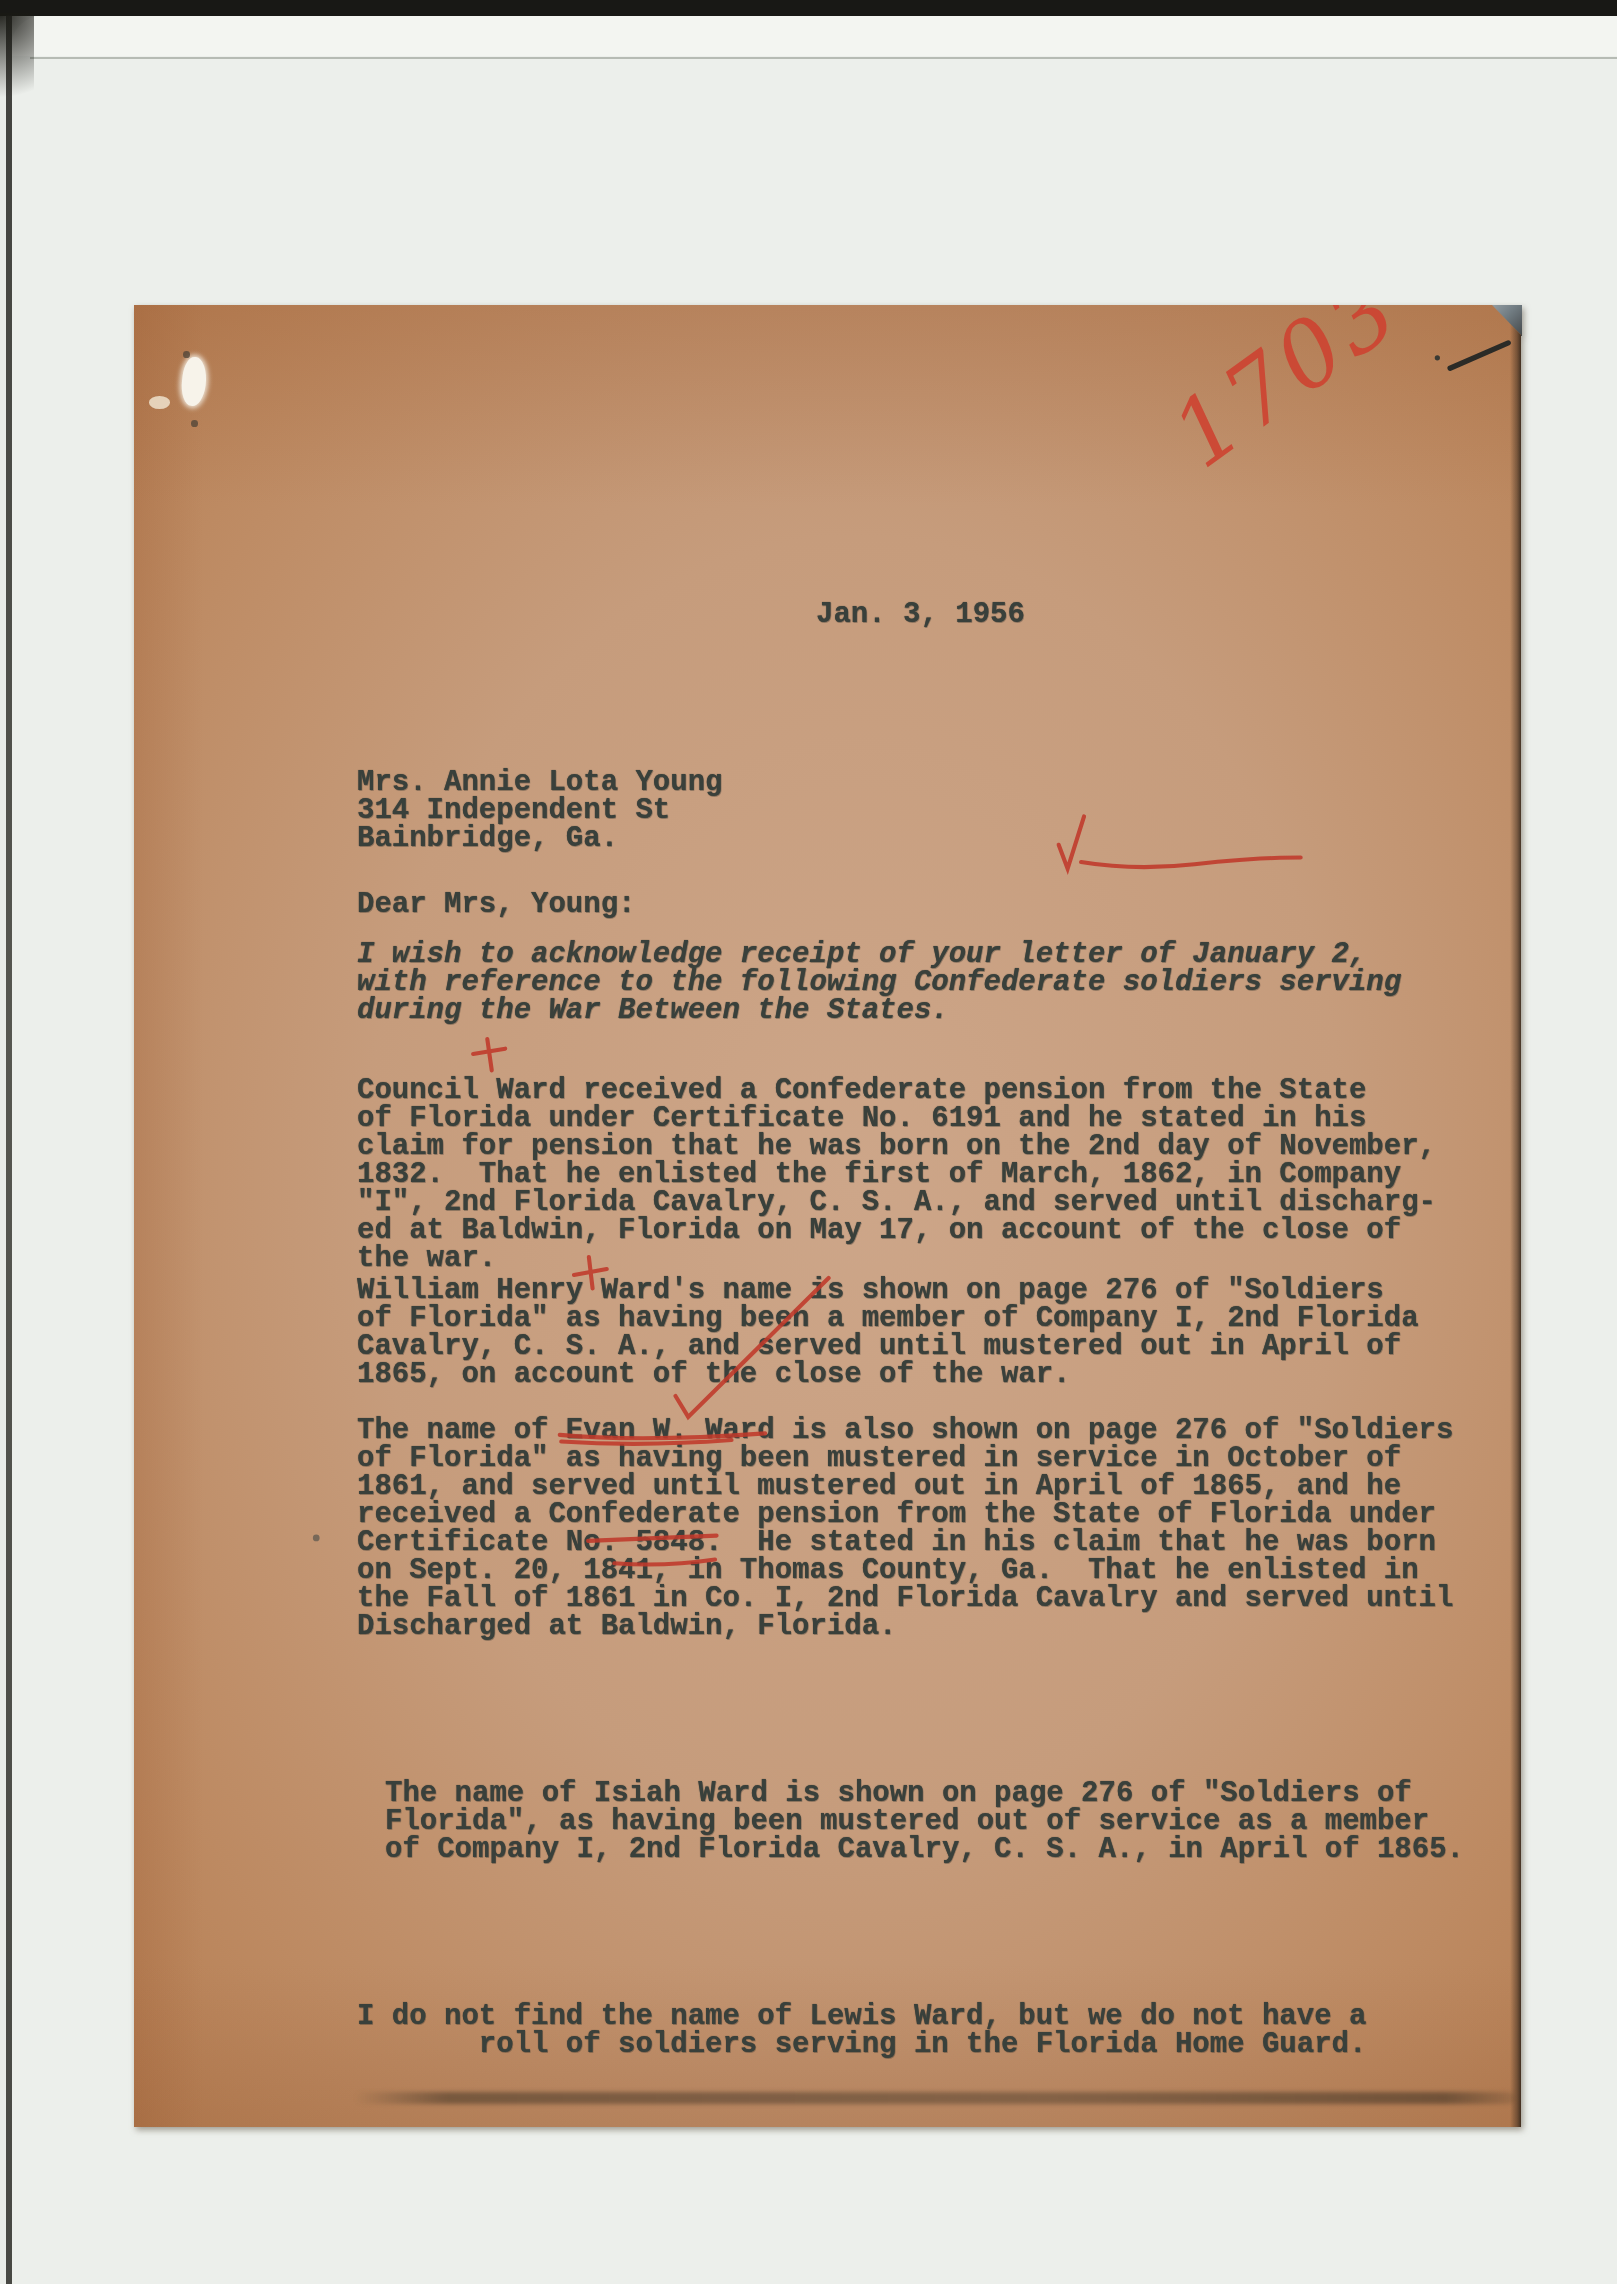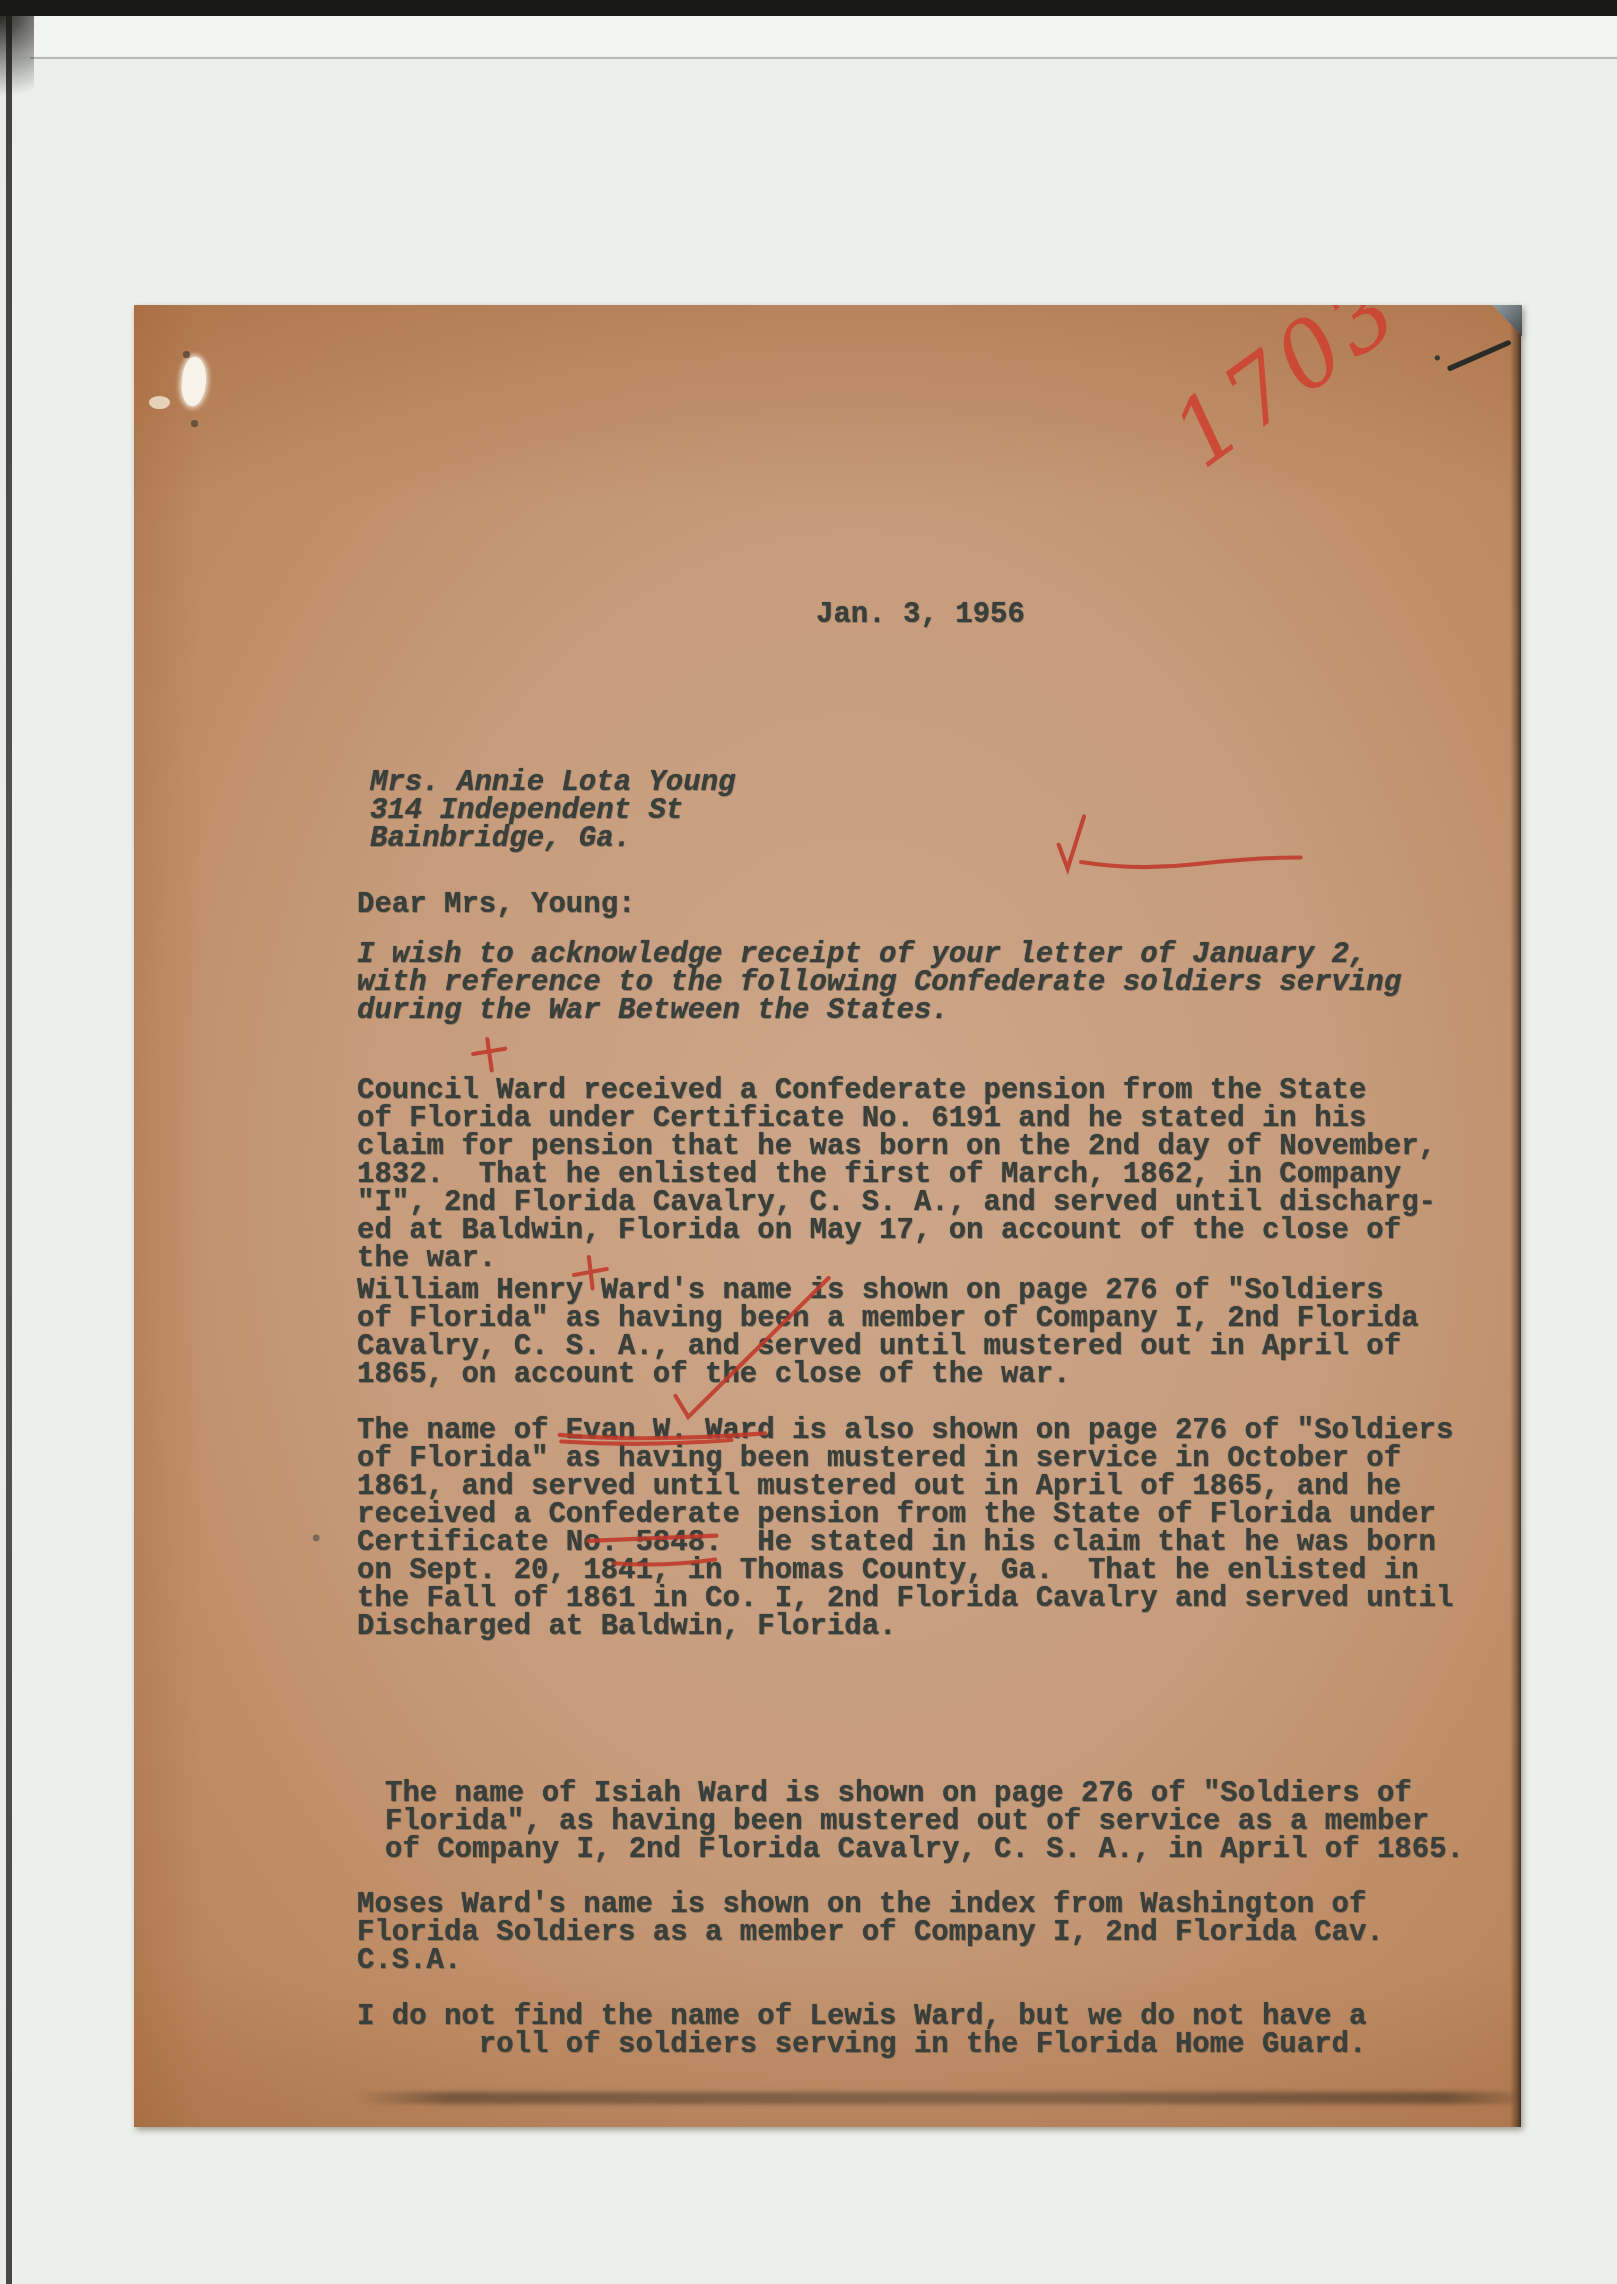--- a/index.html
+++ b/index.html
@@ -37,21 +37,21 @@
         border-radius:45% 60% 50% 55%;transform:rotate(7deg);
         box-shadow:0 0 5.2px 2.2px rgba(247,243,234,.85);}
   .blemish-2{position:absolute;left:15px;top:91px;width:21px;height:12.7px;background:#eee2cd;
         border-radius:50%;opacity:.85;}
   .speck{position:absolute;width:6.7px;height:6.7px;border-radius:50%;background:#4c4337;opacity:.75;}
   
   .tw{position:absolute;font-family:"Liberation Mono","DejaVu Sans Mono",monospace;
       font-weight:700;font-size:29px;line-height:28px;color:#39403b;white-space:pre;
       text-shadow:0 0 1.1px rgba(45,50,45,.75),0.7px 0.7px 0.4px rgba(45,50,45,.3);}
   .date{left:682px;top:296px;}
-  .recipient{left:236px;top:464px;font-style:italic;}
+  .recipient{left:223px;top:464px;}
   .re{left:779px;top:464px;}
   .salutation{left:223px;top:586px;}
   .p1{left:223px;top:636px;font-style:italic;} .p2{left:223px;top:772px;} .p3{left:223px;top:972px;font-family:Liberation Mono, monospace;}
   .p4{left:223px;top:1112px;} .p5{left:223px;top:1364px;} .p6{left:223px;top:1475px;margin-left:28px;}
   .p7{left:223px;top:1586px;} .p8{left:223px;top:1698px;text-align:right;}
   .ink-overlay{position:absolute;inset:0;pointer-events:none;}
   .handnum{position:absolute;left:1050px;top:88px;transform:rotate(-36deg);transform-origin:0 50%;
       font-family:"DejaVu Serif",serif;font-style:italic;font-weight:400;font-size:91px;
       letter-spacing:5.2px;color:#ce4331;opacity:.9;}
 </style>
@@ -102,23 +102,20 @@
 of Florida" as having been mustered in service in October of
 1861, and served until mustered out in April of 1865, and he
 received a Confederate pension from the State of Florida under
 Certificate No. 5848.  He stated in his claim that he was born
 on Sept. 20, 1841, in Thomas County, Ga.  That he enlisted in
 the Fall of 1861 in Co. I, 2nd Florida Cavalry and served until
 Discharged at Baldwin, Florida.</div>
       <div class="tw p6">The name of Isiah Ward is shown on page 276 of "Soldiers of
 Florida", as having been mustered out of service as a member
 of Company I, 2nd Florida Cavalry, C. S. A., in April of 1865.</div>
-      <div class="tw p7">Moses Ward's name is shown on the index from Washington of
-Florida Soldiers as a member of Company I, 2nd Florida Cav.
-C.S.A.</div>
       <div class="tw p8">I do not find the name of Lewis Ward, but we do not have a
 roll of soldiers serving in the Florida Home Guard.</div>
 
       <svg class="ink-overlay" viewBox="0 0 1857 2438" width="1387" height="1822">
         <g fill="none" stroke="#c0392b" stroke-width="5.5" stroke-linecap="round" opacity="0.88">
 
           <path d="M1238,722 L1250,754 L1272,684"></path>
 
           <path d="M1268,745 Q1340,757 1420,748 T1562,739"></path>
 

